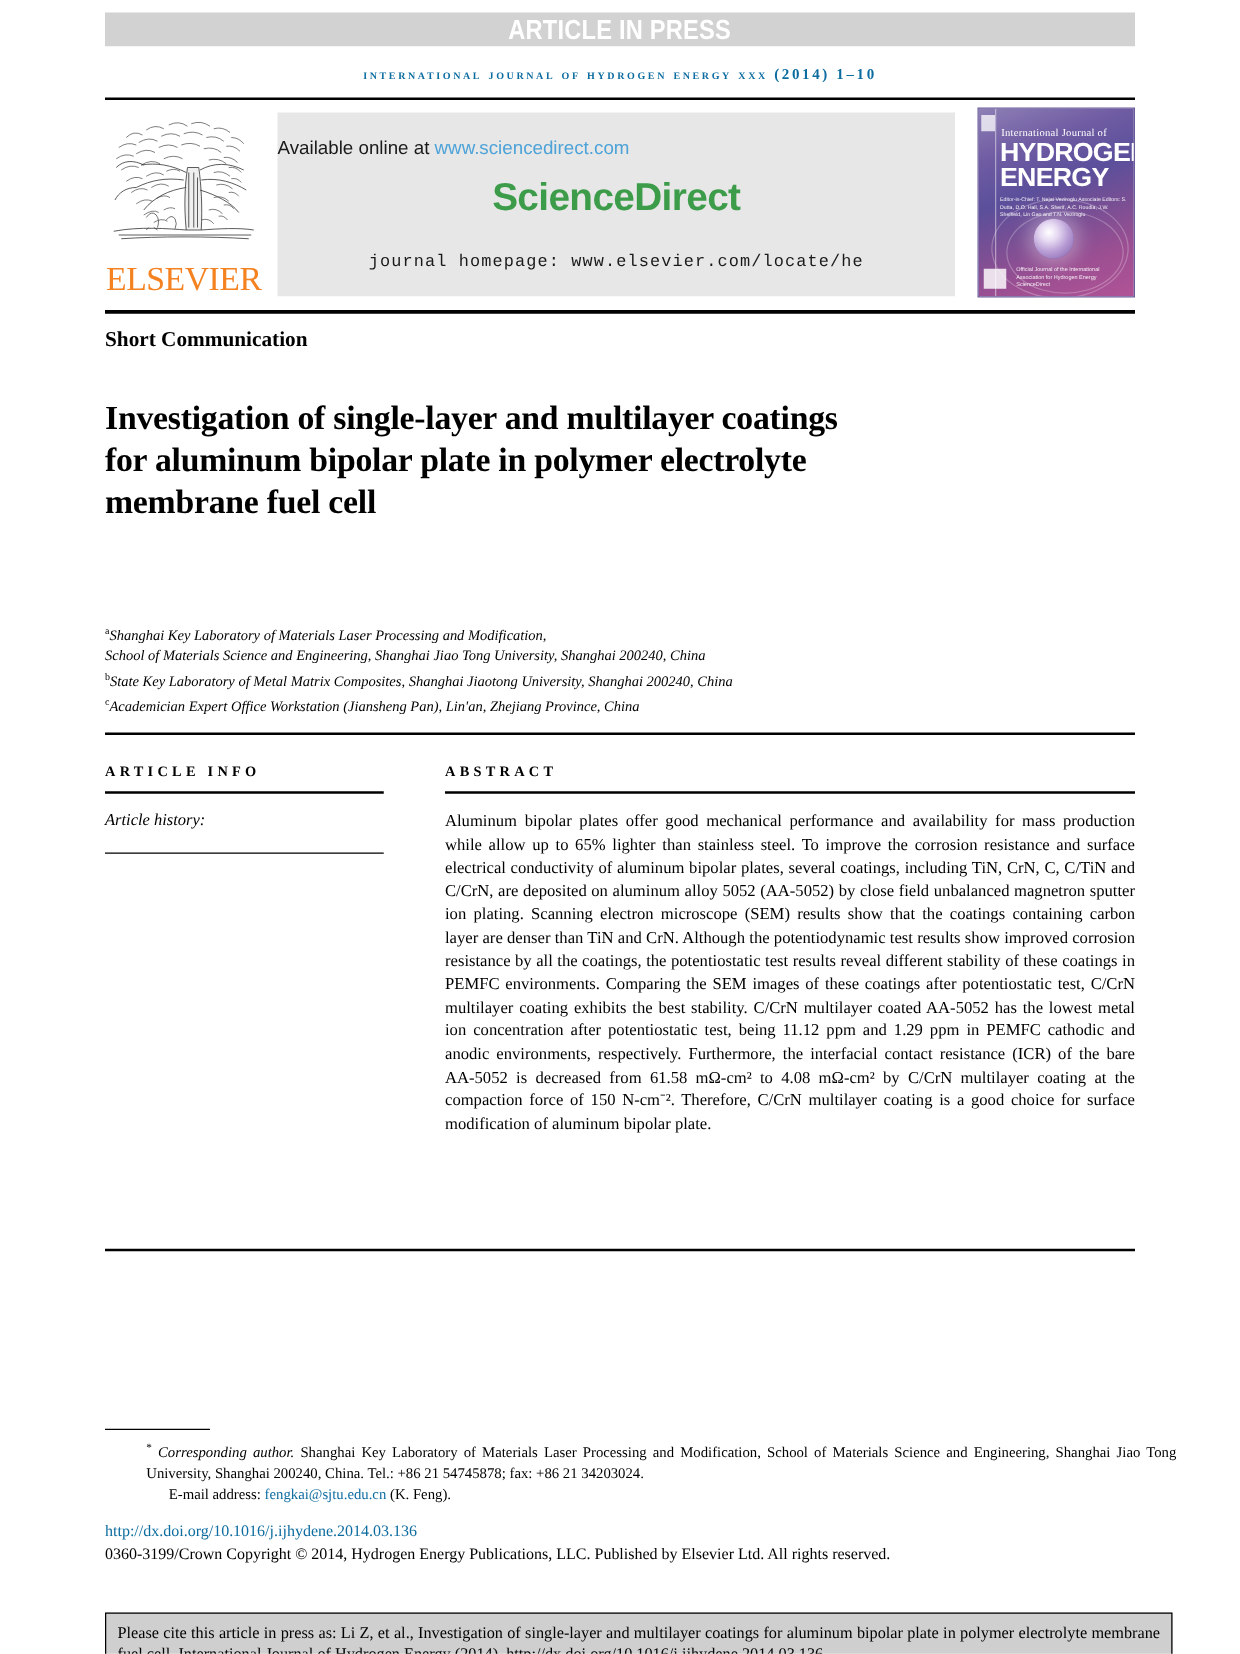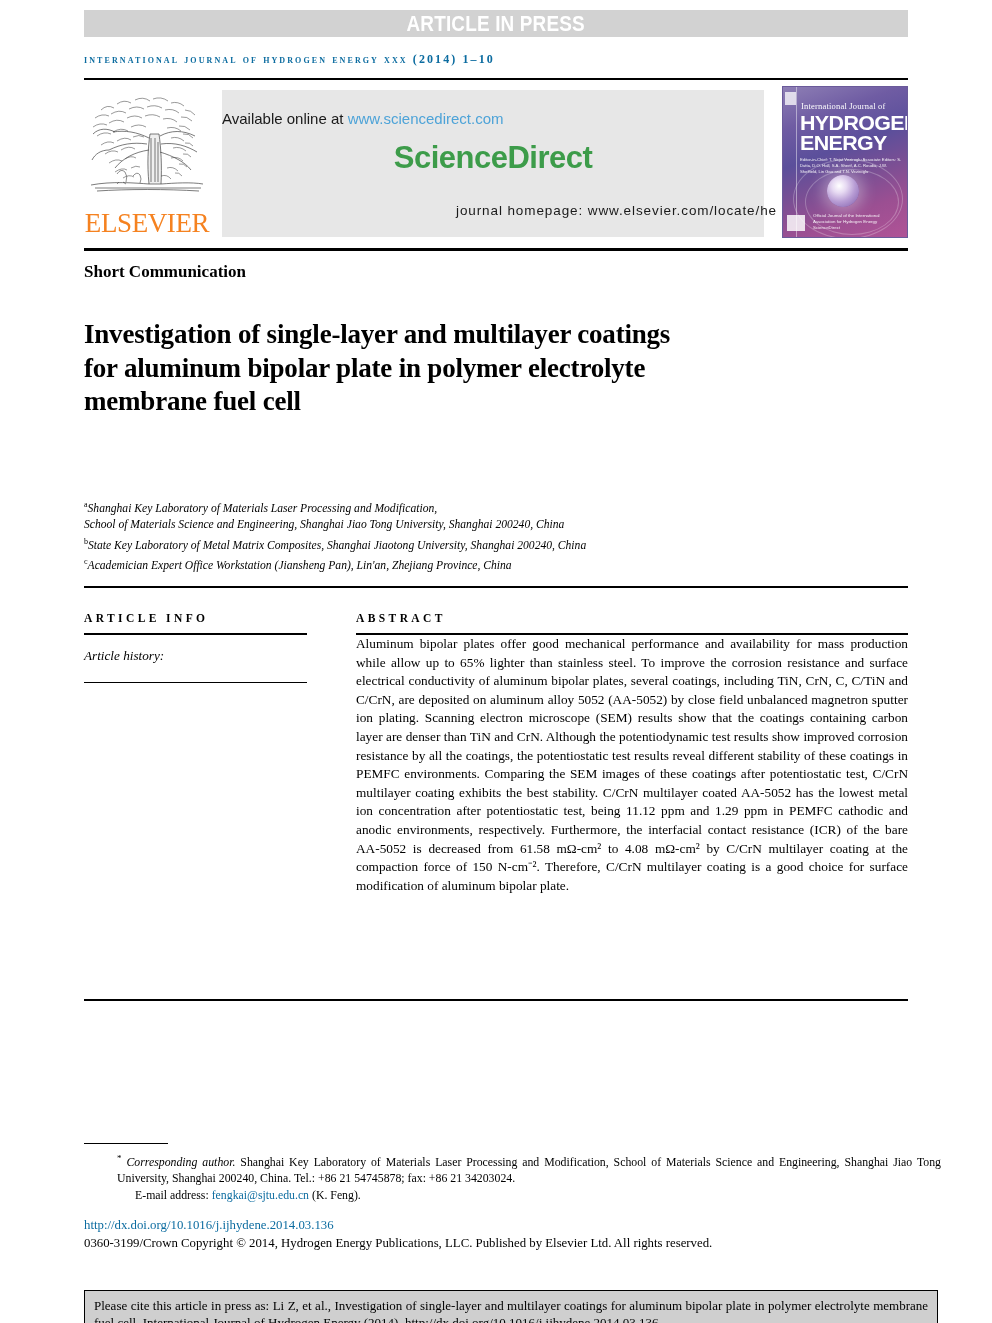--- a/index.html
+++ b/index.html
@@ -39,21 +39,21 @@
     font-size: 22px;
     letter-spacing: 0.2px;
     transform: scaleX(0.86);
   }
 
   
   .journal-line {
     position: absolute;
     left: 84px; top: 52px;
     width: 824px;
-    text-align: left;
+    text-align: center;
     color: #0c6ca0;
     font-family: "Liberation Serif", serif;
     font-weight: bold;
     font-size: 12px;
     letter-spacing: 2.1px;
     font-variant: small-caps;
     text-transform: lowercase;
   }
 
   .rule-top {
@@ -116,26 +116,25 @@
     font-family: "Liberation Sans", sans-serif;
     font-weight: bold;
     font-size: 31px;
     color: #3d9c4a;
     letter-spacing: -0.5px;
   }
   .sd-home {
     position: absolute;
     left: 0; top: 113px;
     width: 542px;
-    text-align: right;
-    font-family: Liberation Sans, sans-serif;
+    text-align: center;
+    font-family: Liberation Mono, monospace;
     font-size: 13.5px;
     color: #1a1a1a;
     letter-spacing: 0.9px;
-    padding-left: 13px;
   }
 
   
   .cover {
     position: absolute;
     right: 0; top: 0;
     width: 126px; height: 152px;
     background: linear-gradient(160deg, #8e7fb5 0%, #6f5ca3 22%, #5b4f9b 42%, #7a4f94 60%, #9b4f92 78%, #b05396 100%);
     overflow: hidden;
     border: 1px solid #6a5a9a;
@@ -319,20 +318,21 @@
   }
   .info-block .lbl { font-style: italic; }
   .thin-rule {
     width: 223px;
     height: 1px;
     background: #000;
     margin-top: 16px;
   }
 
   .abs-body {
+    margin-top: 13px;
     font-family: "Liberation Serif", serif;
     font-size: 13.3px;
     line-height: 18.6px;
     text-align: justify;
   }
   .abs-copy {
     margin-top: 0px;
     font-family: "Liberation Serif", serif;
     font-size: 13.3px;
     line-height: 18.6px;

